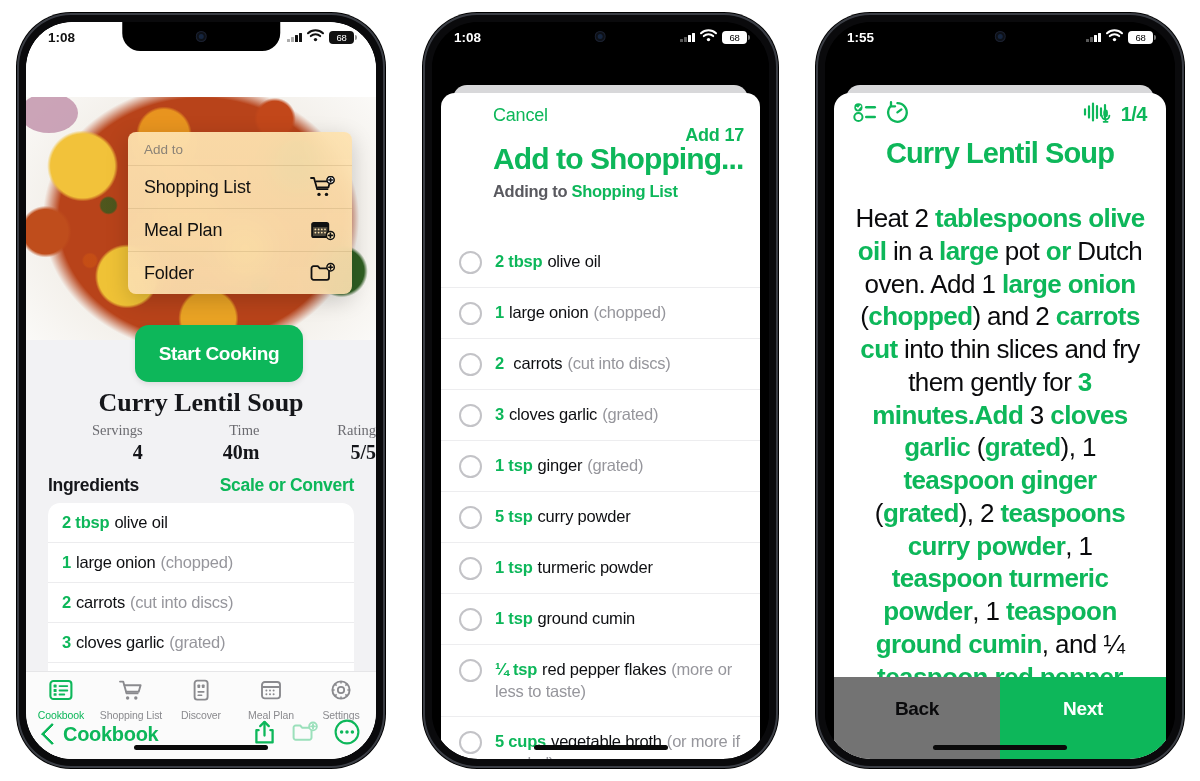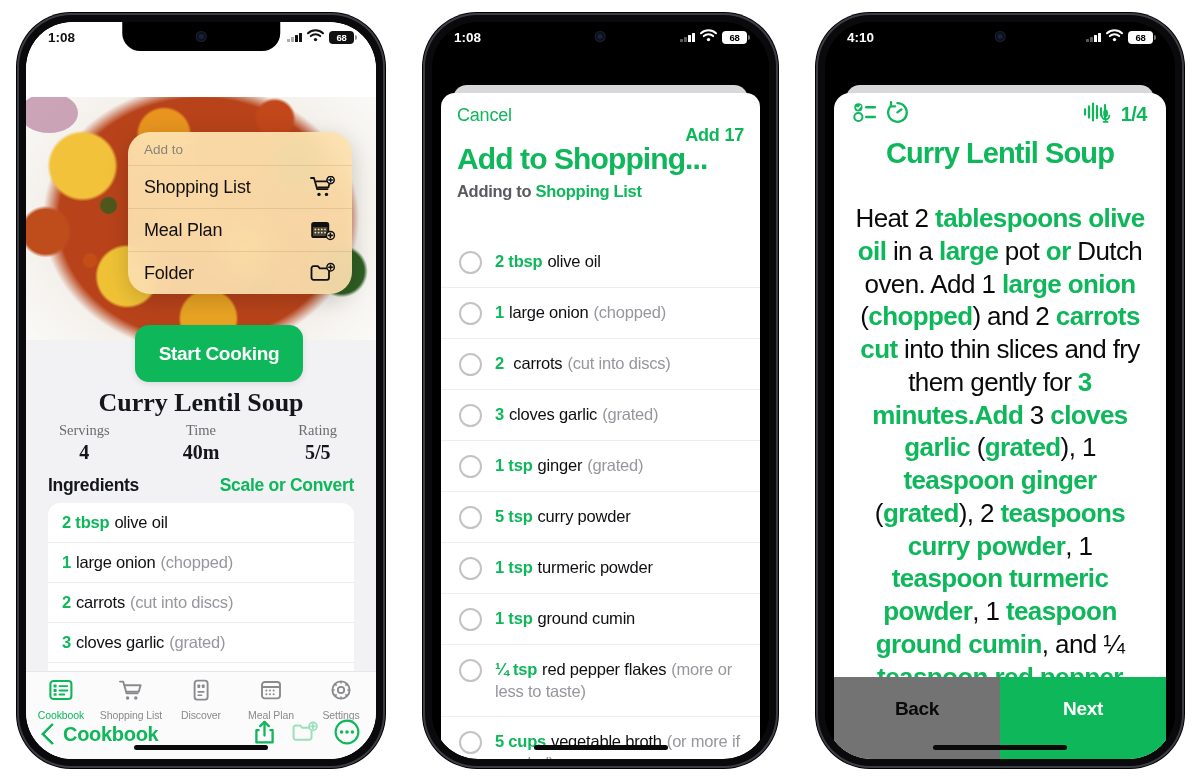--- a/index.html
+++ b/index.html
@@ -58,21 +58,21 @@
   .bars i { width: 2.6px; background: currentColor; border-radius: .5px; display:block; opacity:.35;}
   .bars i.on { opacity: 1; }
   .bars i:nth-child(1){height:3.5px}.bars i:nth-child(2){height:5.5px}
   .bars i:nth-child(3){height:7.5px}.bars i:nth-child(4){height:9.5px}
   .batt {
     width: 25px; height: 13px; border-radius: 4px;
     background: currentColor; color: currentColor;
     display: flex; align-items: center; justify-content: center;
     position: relative;
   }
-  .batt span { font-size: 9.5px; font-weight: 700; letter-spacing: -.2px; }
+  .batt span { font-size: 9.5px; font-weight: 400; letter-spacing: -.2px; }
   .statusbar.light .batt span { color: #000; }
   .statusbar.dark  .batt span { color: #fff; }
   .batt::after {
     content:""; position:absolute; right:-3.2px; top:4px;
     width:2px;height:5px;border-radius:0 2px 2px 0;background:currentColor;opacity:.45;
   }
 
   
   #p1 { left: 17px; top: 13px; width: 368px; height: 755px; }
   .p1-app { position:absolute; inset:0; background:#F2F2F4; }
@@ -121,21 +121,21 @@
       radial-gradient(circle at 60% 50%, rgba(235,190,60,.85) 0 1.6%, transparent 2.2%),
       radial-gradient(circle at 20% 66%, rgba(200,80,20,.8) 0 1.8%, transparent 2.4%);
   }
   .p1-hero .topleft-onion{
     position:absolute;left:-6px;top:-4px;width:58px;height:40px;border-radius:50%;
     background:#C59AB0;opacity:.9;
   }
 
   .menu{
     position:absolute;left:102px;top:110px;width:224px;
-    border-radius:22px;overflow:hidden;z-index:25;
+    border-radius:8px;overflow:hidden;z-index:25;
     background:linear-gradient(180deg, rgba(253,226,175,.94), rgba(250,222,174,.93));
     box-shadow:0 6px 22px rgba(0,0,0,.18);
     backdrop-filter: blur(14px);
   }
   .menu-head{padding:10px 16px 8px;font-size:13.5px;color:#8B8377;font-weight:500;}
   .menu-item{
     height:43px;display:flex;align-items:center;padding:0 16px;
     border-top:1px solid rgba(160,130,80,.22);
     font-size:18px;color:#111;letter-spacing:-.2px;
   }
@@ -150,21 +150,21 @@
   }
 
   .p1-rtitle{
     position:absolute;top:366px;left:0;right:0;text-align:center;
     font-family:"Liberation Serif", serif;font-weight:bold;font-size:26px;color:#15161A;
   }
   .p1-meta{
     position:absolute;top:400px;left:0;right:0;display:flex;
     font-family:"Liberation Serif", serif;
   }
-  .p1-meta > div{flex:1;text-align:center;}
+  .p1-meta > div{flex:1;text-align:right;}
   .p1-meta .mk{font-size:14.5px;color:#6B6B70;}
   .p1-meta .mv{font-size:20px;font-weight:bold;color:#15161A;margin-top:2px;}
 
   .p1-secrow{
     position:absolute;top:450px;left:0;right:0;height:26px;
     display:flex;align-items:center;padding:0 22px;
   }
   .p1-secrow .sl{font-size:17.5px;font-weight:bold;color:#15161A;letter-spacing:-.3px;}
   .p1-secrow .sr{margin-left:auto;font-size:17.5px;font-weight:bold;color:#0DB75A;letter-spacing:-.3px;}
 
@@ -197,21 +197,21 @@
 
   
   #p2 { left: 423px; top: 13px; width: 355px; height: 755px; }
   .p2-app{position:absolute;inset:0;background:#000;}
   .p2-behind{
     position:absolute;top:63px;left:21px;right:21px;height:60px;
     background:#D8D8DA;border-radius:14px 14px 0 0;
   }
   .p2-sheet{
     position:absolute;top:71px;left:9px;right:9px;bottom:0;
-    background:#fff;border-radius:14px 14px 0 0;overflow:hidden;
+    background:#fff;border-radius:14px 14px 0 0;overflow:hidden;padding-left:36px;
   }
   .p2-sheetbar{
     height:45px;display:flex;align-items:center;padding:0 16px;
   }
   .p2-cancel{color:#0DB75A;font-size:18px;letter-spacing:-.2px;}
   .p2-add{margin-left:auto;color:#0DB75A;font-size:18px;font-weight:bold;letter-spacing:-.2px;margin-top:40px;}
   .p2-bigtitle{
     padding:4px 16px 2px;color:#0DB75A;font-size:30px;font-weight:bold;letter-spacing:-.9px;
   }
   .p2-sub{
@@ -643,21 +643,21 @@
             <div class="p3-title">Curry Lentil Soup</div>
             <div class="p3-body" id="step-body"><span class="k">Heat 2 </span><span class="g">tablespoons olive oil</span><span class="k"> in a </span><span class="g">large</span><span class="k"> pot </span><span class="g">or</span><span class="k"> Dutch oven. Add 1 </span><span class="g">large onion</span><span class="k"> (</span><span class="g">chopped</span><span class="k">) and 2 </span><span class="g">carrots cut</span><span class="k"> into thin slices and fry them gently for </span><span class="g">3 minutes.Add</span><span class="k"> 3 </span><span class="g">cloves garlic</span><span class="k"> (</span><span class="g">grated</span><span class="k">), 1 </span><span class="g">teaspoon ginger</span><span class="k"> (</span><span class="g">grated</span><span class="k">), 2 </span><span class="g">teaspoons curry powder</span><span class="k">, 1 </span><span class="g">teaspoon turmeric powder</span><span class="k">, 1 </span><span class="g">teaspoon ground cumin</span><span class="k">, and ¼ </span><span class="g">teaspoon red pepper</span></div>
             <div class="p3-foot">
               <div class="p3-back">Back</div>
               <div class="p3-next">Next</div>
             </div>
             <div class="homebar dark" style="z-index:5"></div>
           </div>
 
           <div class="statusbar light">
-            <span>4:10</span>
+            <span>1:55</span>
             <span class="sb-right">
               <span class="bars">
                   <i></i>
                   <i></i>
                   <i class="on"></i>
                   <i class="on"></i>
                 </span>
               <span>
                 <svg width="17" height="13" viewBox="0 0 17 13">
                     <path d="M1 4.2a11 11 0 0 1 15 0" stroke="currentColor" stroke-width="2" fill="none" stroke-linecap="round"></path>

